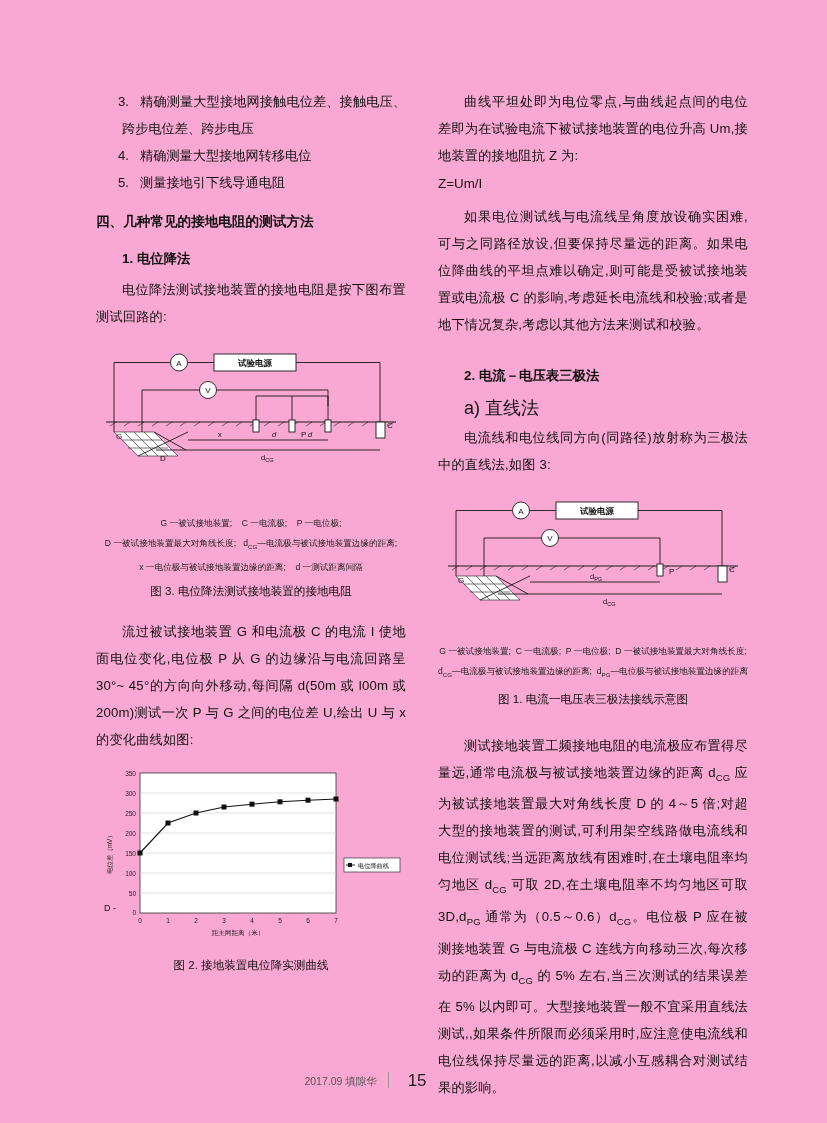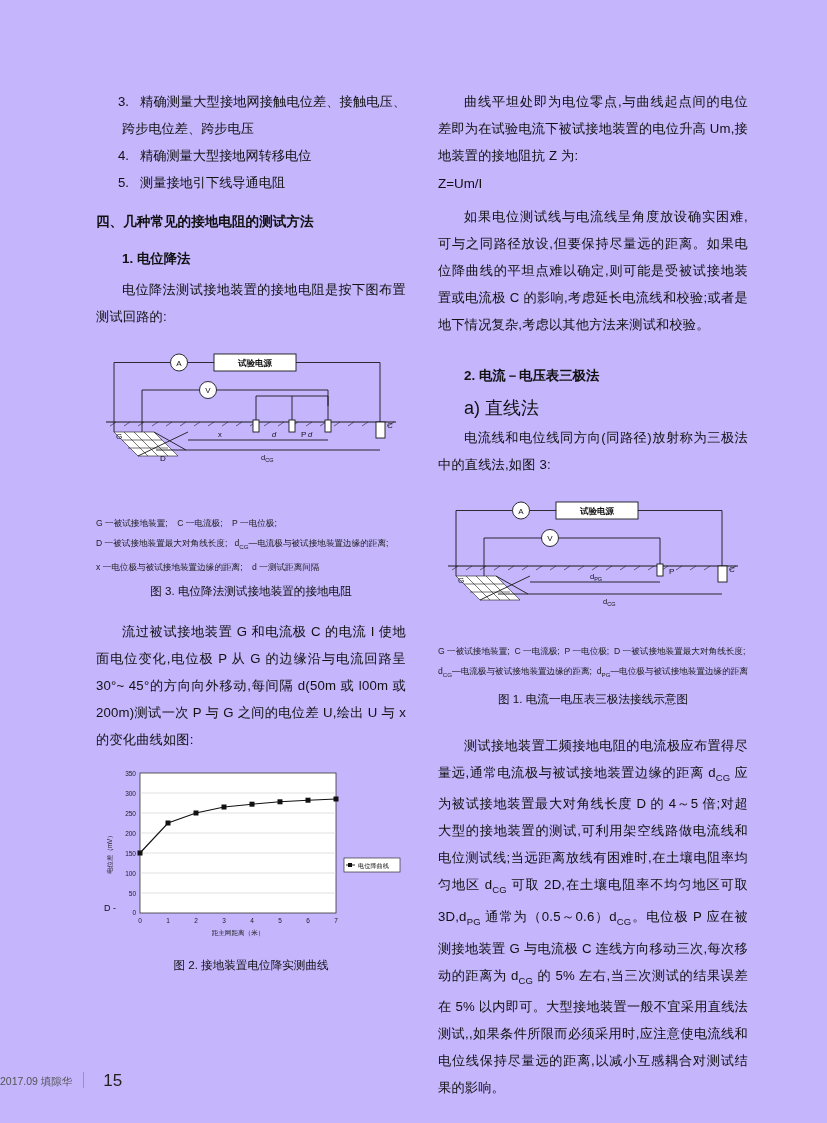--- a/index.html
+++ b/index.html
@@ -4,21 +4,21 @@
 <style>
   html, body {
     margin: 0;
     padding: 0;
     background: #7c7c7c;
   }
   .page {
     position: relative;
     width: 827px;
     height: 1123px;
-    background: #c4b5fd;
+    background: #f9a8d4;
     margin: 0 auto;
     font-family: "Liberation Sans", sans-serif;
     color: #111111;
     overflow: hidden;
   }
   .col {
     position: absolute;
     top: 88px;
     width: 310px;
   }
@@ -69,38 +69,38 @@
   }
   .fig-cap {
     font-size: 11.6px;
     text-align: center;
     margin: 8px 0 4px 0;
     line-height: 18px;
   }
   .fig-legend {
     font-size: 8.6px;
     line-height: 14px;
-    text-align: left;
+    text-align: center;
     margin: 6px 0 0 0;
     color: #222;
   }
   .spacer14 { height: 14px; }
   .spacer20 { height: 20px; }
 
   
   .fig-wrap { margin: 10px 0 0 0; }
   svg { display: block; margin: 0 auto; }
 
   
   .footer {
     position: absolute;
     left: 0;
     right: 0;
     bottom: 32px;
-    text-align: left;
+    text-align: center;
     padding-right: 96px;
     font-size: 10.5px;
     color: #555;
   }
   .footer .pagenum {
     font-size: 17px;
     color: #222;
     font-weight: normal;
     margin-left: 8px;
     vertical-align: -1px;

